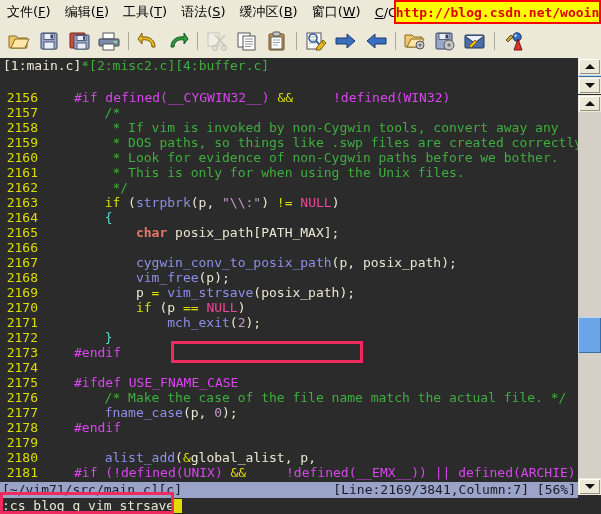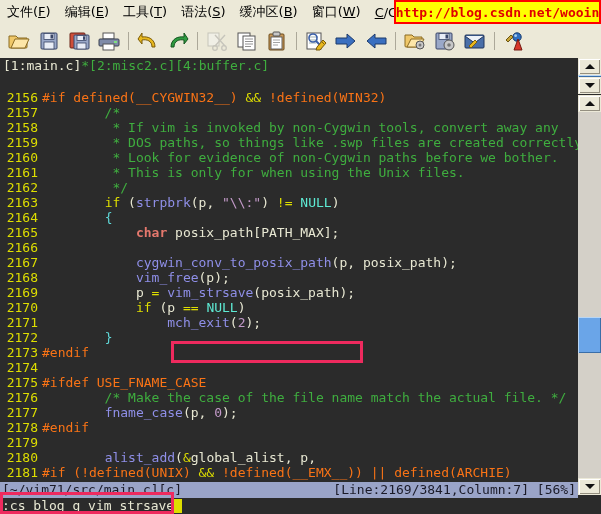--- a/index.html
+++ b/index.html
@@ -112,27 +112,27 @@
   
   .cmdline{
     position:absolute;left:0;top:440px;width:578px;height:16px;
     background:#2b2b2b;color:#e8e8d3;
     padding-left:2px;box-sizing:border-box;line-height:16px;
     display:flex;align-items:center;
   }
   .cursorblk{display:inline-block;width:8px;height:14px;background:#dede00;vertical-align:-2px;}
 
   
-  .c-pre{color:#f97316;}      
+  .c-pre{color:#d946ef;margin-left:32px;}      
   .c-cmt{color:#3fae3f;}      
   .c-kw{color:#dede00;margin-top:8px;}       
   .c-type{color:#e5786d;font-weight:bold;}     
   .c-fn{color:#8f8fe8;}       
   .c-str{color:#c39ac9;}      
-  .c-cons{color:#5eead4;}     
+  .c-cons{color:#ec4899;}     
   .c-op{color:#dede00;}       
   .c-punc{color:#5fd7d7;}     
   .c-plain{color:#e8e8d3;}
   .c-num{color:#c39ac9;}
 
   
   .annot{
     position:absolute;
     border:3px solid #ee2a5e;
     box-sizing:border-box;

